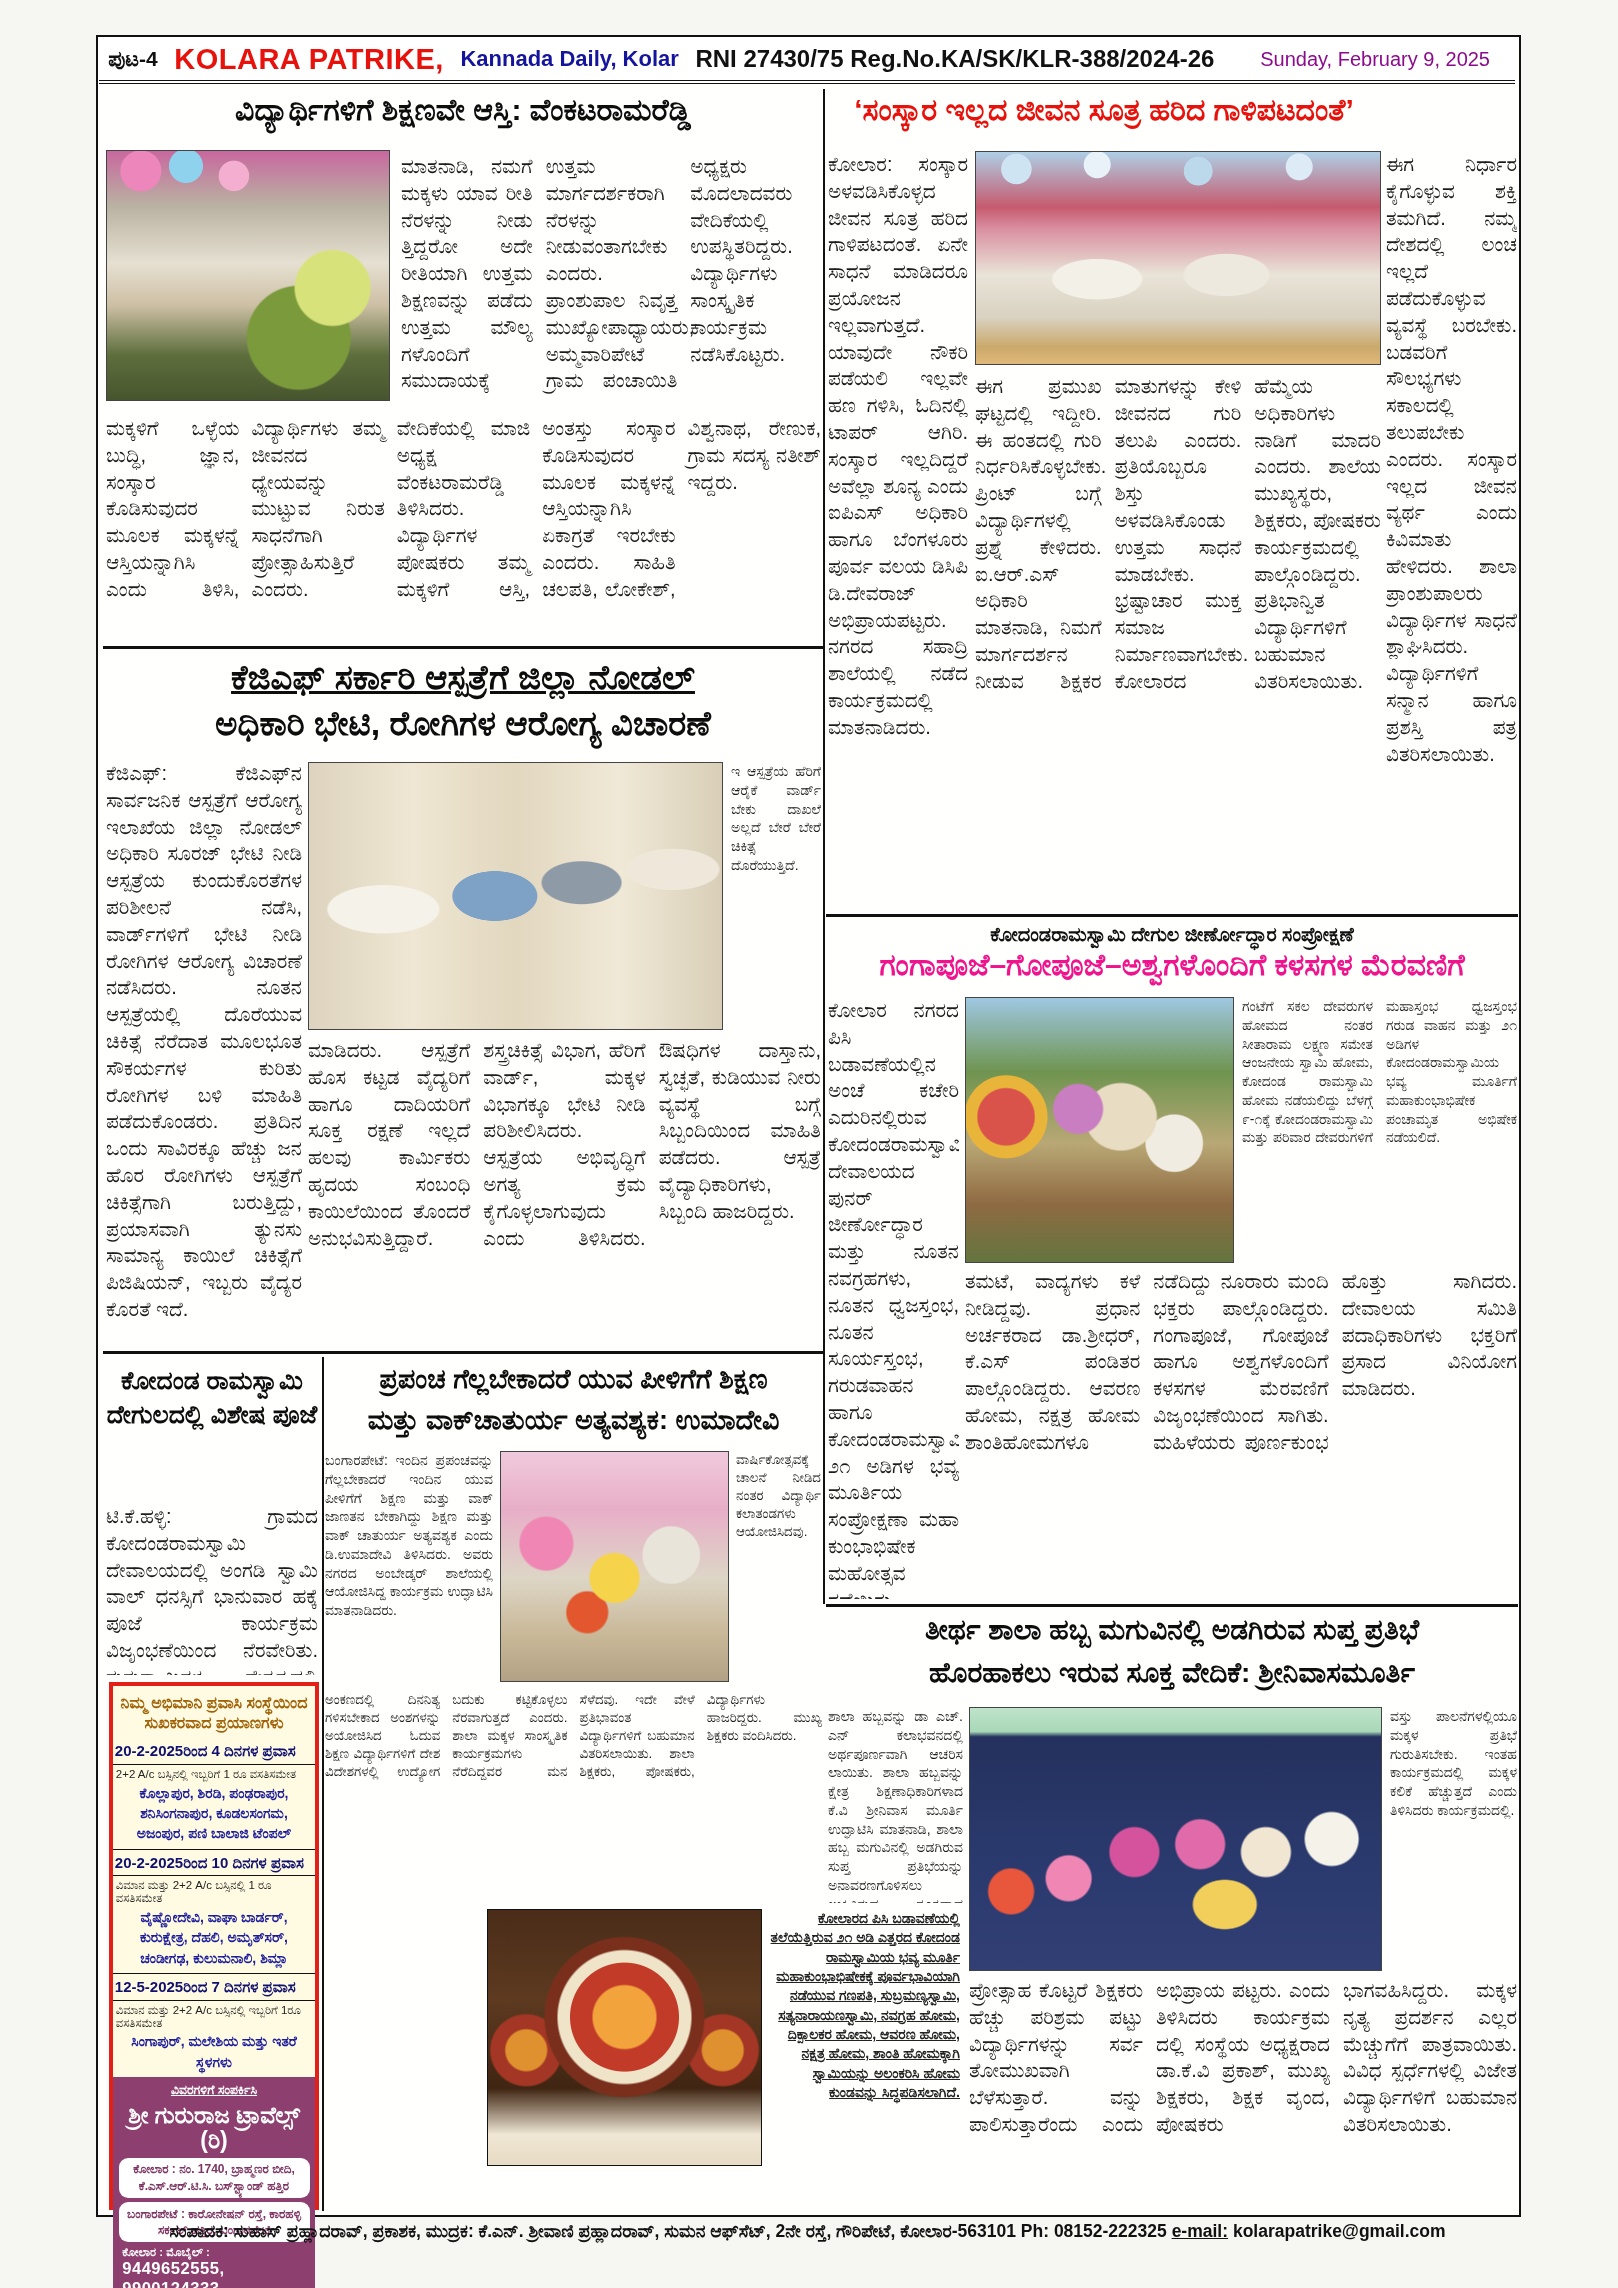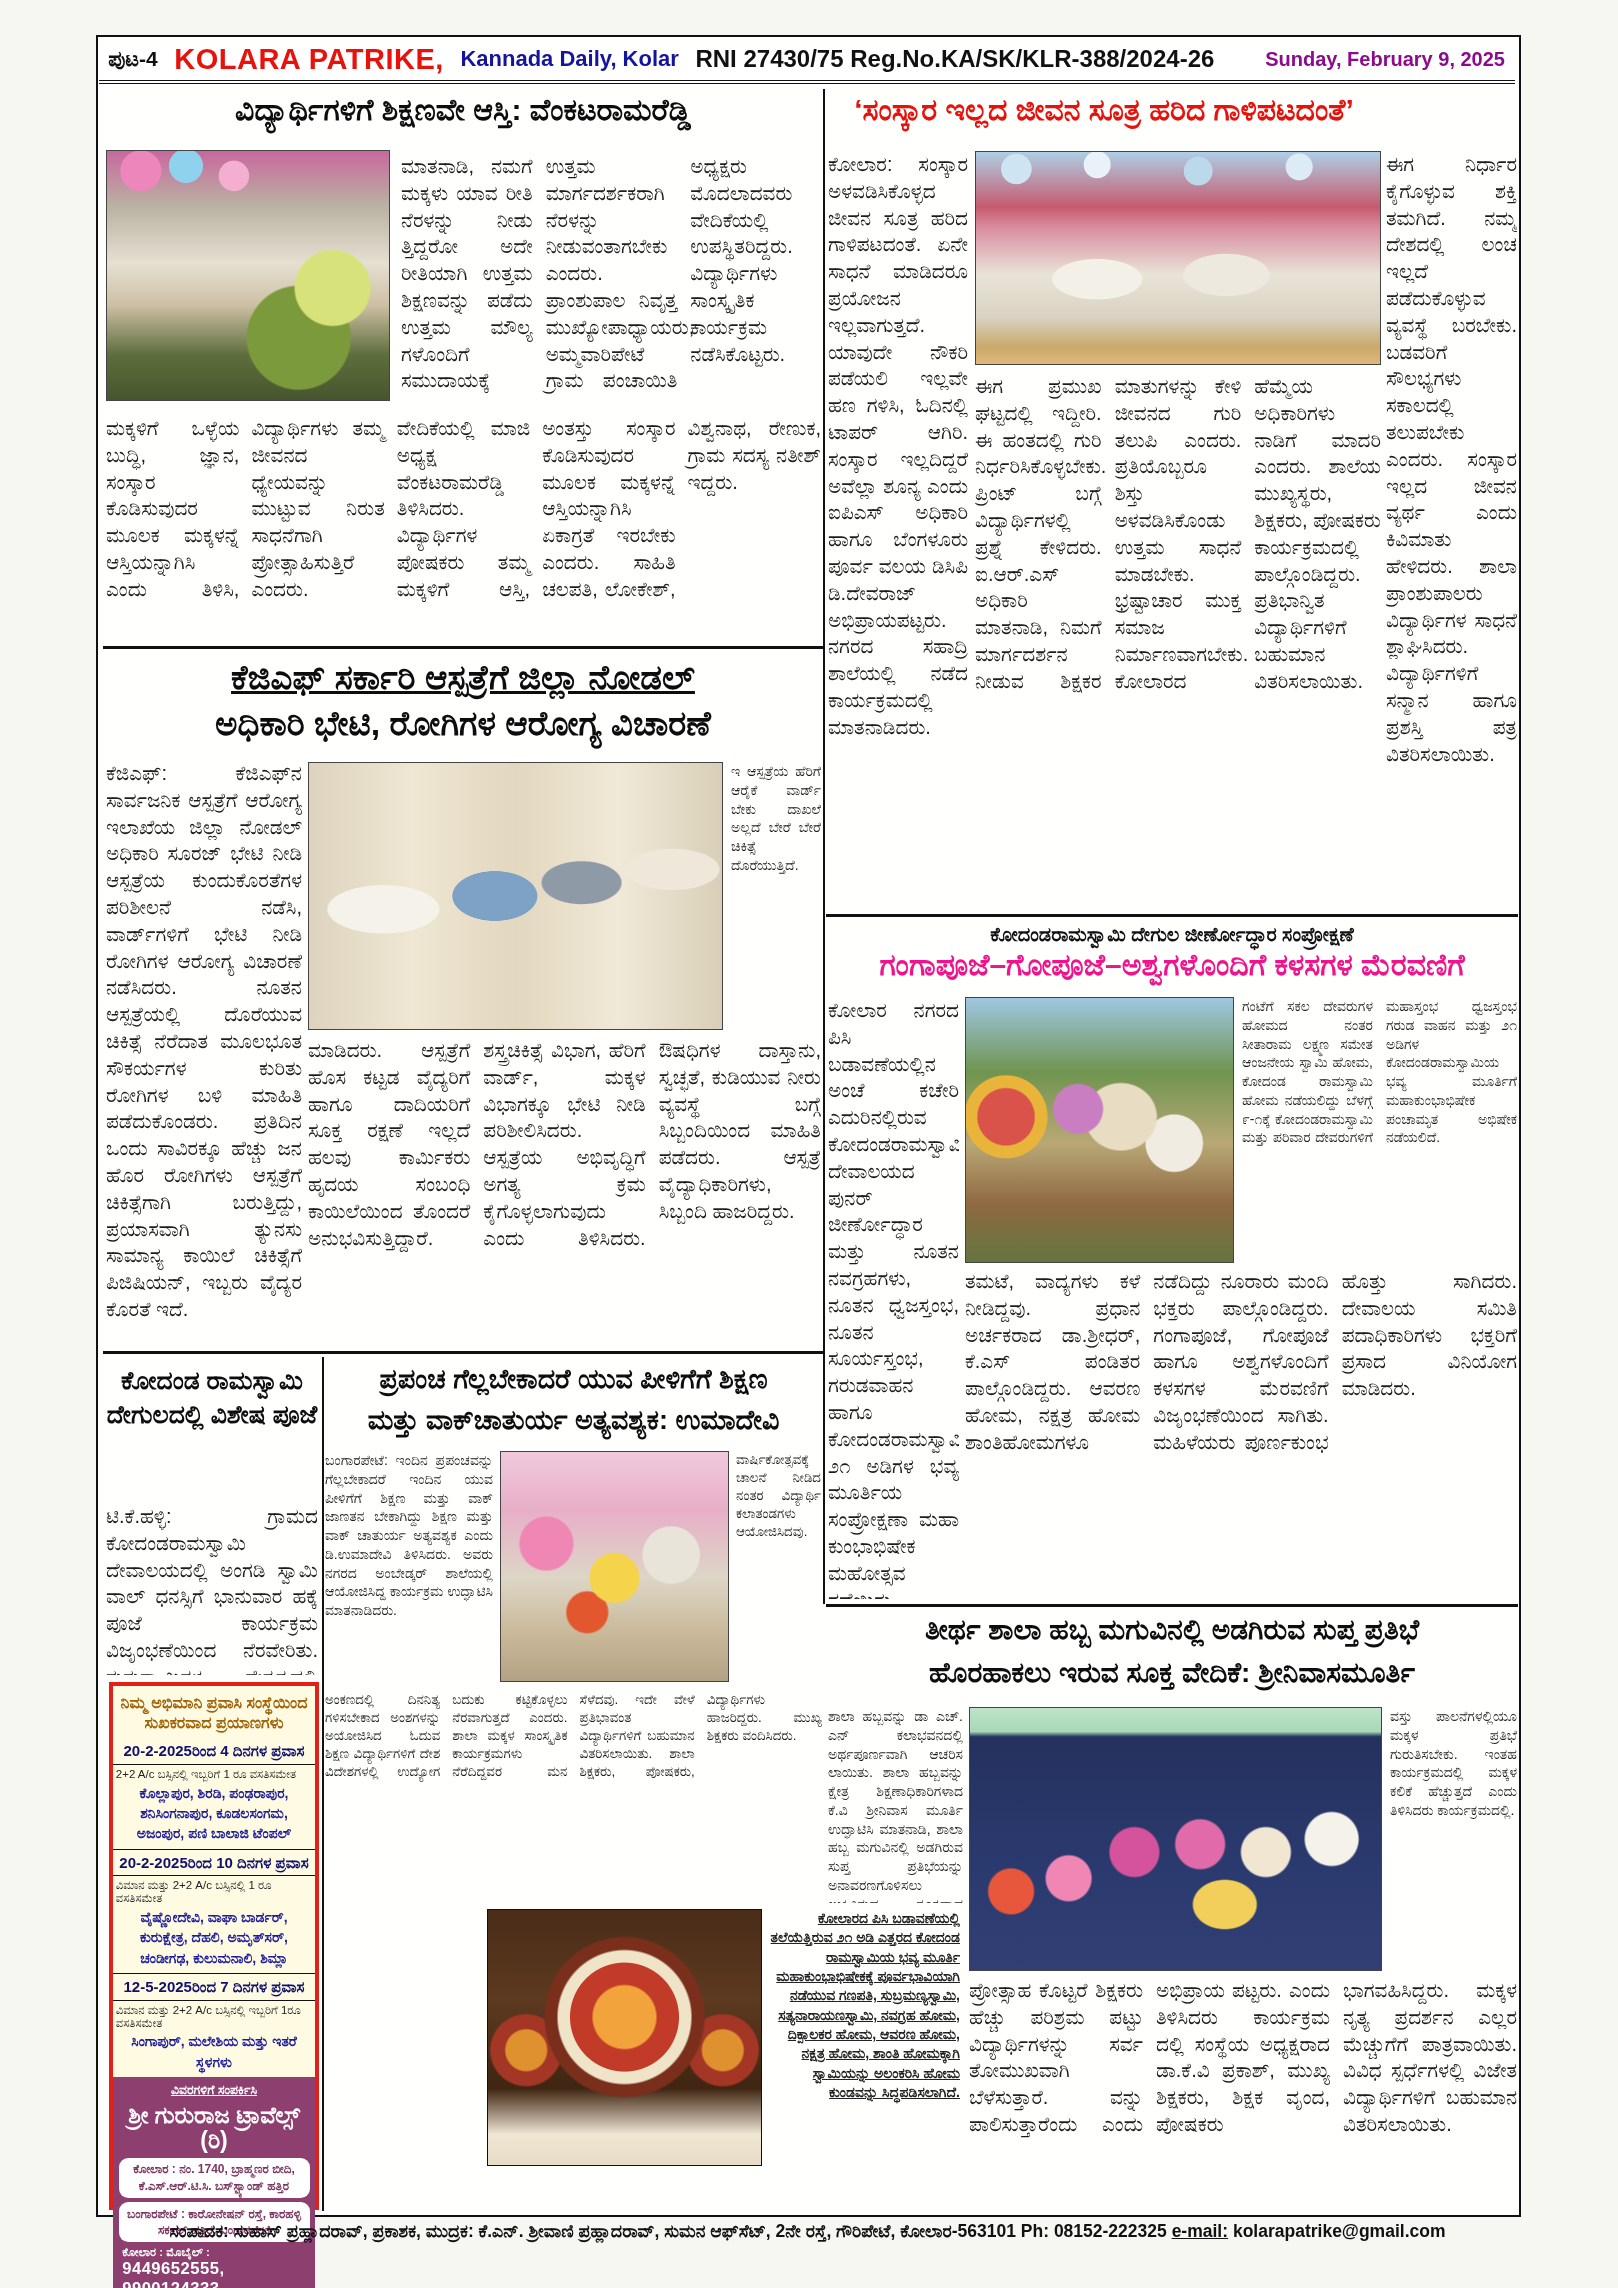--- a/index.html
+++ b/index.html
@@ -5,39 +5,39 @@
   html,body{margin:0;padding:0;background:#f6f6f2;}
   body{width:1619px;height:2289px;position:relative;font-family:"Liberation Sans",sans-serif;color:#161616;}
   .abs{position:absolute;}
   .frame{left:96px;top:35px;width:1421px;height:2178px;border:2.8px solid #111;background:#fffffd;}
   .masthead{left:99px;top:38px;width:1416px;height:46px;display:flex;align-items:center;gap:16.6px;
     border-bottom:4.6px double #111;background:#fff;padding-left:9.2px;box-sizing:border-box;}
   .mh-page{font-size:21px;font-weight:bold;color:#111;}
   .mh-brand{font-size:29px;font-weight:bold;color:#e8120c;letter-spacing:0.5px;}
   .mh-tag{font-size:22px;font-weight:bold;color:#14149c;}
   .mh-rni{font-size:24px;font-weight:bold;color:#111;}
-  .mh-date{font-size:20px;font-weight:bold;color:#8c0b8c;margin-left:auto;margin-right:10px;}
+  .mh-date{font-size:20px;font-weight:normal;color:#8c0b8c;margin-left:auto;margin-right:25px;}
   .hl{font-weight:bold;text-align:center;color:#0d0d0d;line-height:1.18;}
   .hl-red{color:#e8120c;}
   .hl-pink{color:#ef148e;}
   .kicker{font-weight:bold;text-align:center;font-size:19.4px;color:#111;}
   .bodytxt{font-size:20px;line-height:1.34;text-align:justify;color:#1c1c1c;overflow:hidden;}
   .c2{column-count:2;column-gap:13px;}
   .c3{column-count:3;column-gap:13px;}
   .c4{column-count:4;column-gap:12px;}
   .c5{column-count:5;column-gap:12px;}
   .photo{border:0.9px solid #444;box-sizing:border-box;}
   .hrule{background:#111;height:2.8px;}
   .vrule{background:#111;width:1.8px;}
   .cap-right{text-align:right;font-size:14px;line-height:1.38;font-weight:bold;color:#222;}
   
   .adbox{border:4.6px solid #e32017;background:#fffbe2;box-sizing:border-box;display:flex;flex-direction:column;}
   .ad-title{color:#a16207;font-weight:bold;font-size:16px;text-align:center;padding:6.5px 3.7px 4.6px;line-height:1.3;}
   .ad-sep{height:2.8px;background:#111;}
-  .ad-date{font-weight:bold;font-size:15px;color:#10106e;text-align:center;padding:3.7px 1.8px;border-bottom:1.8px solid #111;}
+  .ad-date{font-weight:bold;font-size:15px;color:#10106e;padding:3.7px 1.8px;border-bottom:1.8px solid #111;}
   .ad-note{font-size:11.5px;text-align:left;color:#222;padding:2.8px 2.8px 0;}
   .ad-dest{font-weight:bold;font-size:14px;color:#1c1c9c;text-align:center;padding:1.8px 3.7px 5.5px;line-height:1.45;}
   .ad-purple{background:#8d4070;color:#fff;text-align:center;padding:5.5px 5.5px 7.4px;flex:1;display:flex;flex-direction:column;gap:4.6px;}
   .ad-contact{font-size:12.5px;font-weight:bold;text-decoration:underline;}
   .ad-brand{font-size:23px;font-weight:bold;line-height:1.1;}
   .ad-pill{background:#fff;color:#7d3663;font-weight:bold;font-size:12px;border-radius:9.2px;padding:3.7px 5.5px;line-height:1.35;}
   .ad-phline{font-size:11.5px;font-weight:bold;text-align:left;padding-left:3.7px;}
   .ad-phnum{font-size:16.6px;letter-spacing:0.5px;}
   .footer{left:96px;top:2221px;width:1423px;text-align:center;font-size:17.5px;font-weight:bold;color:#111;}
   .footer .em{ text-decoration:underline;}

